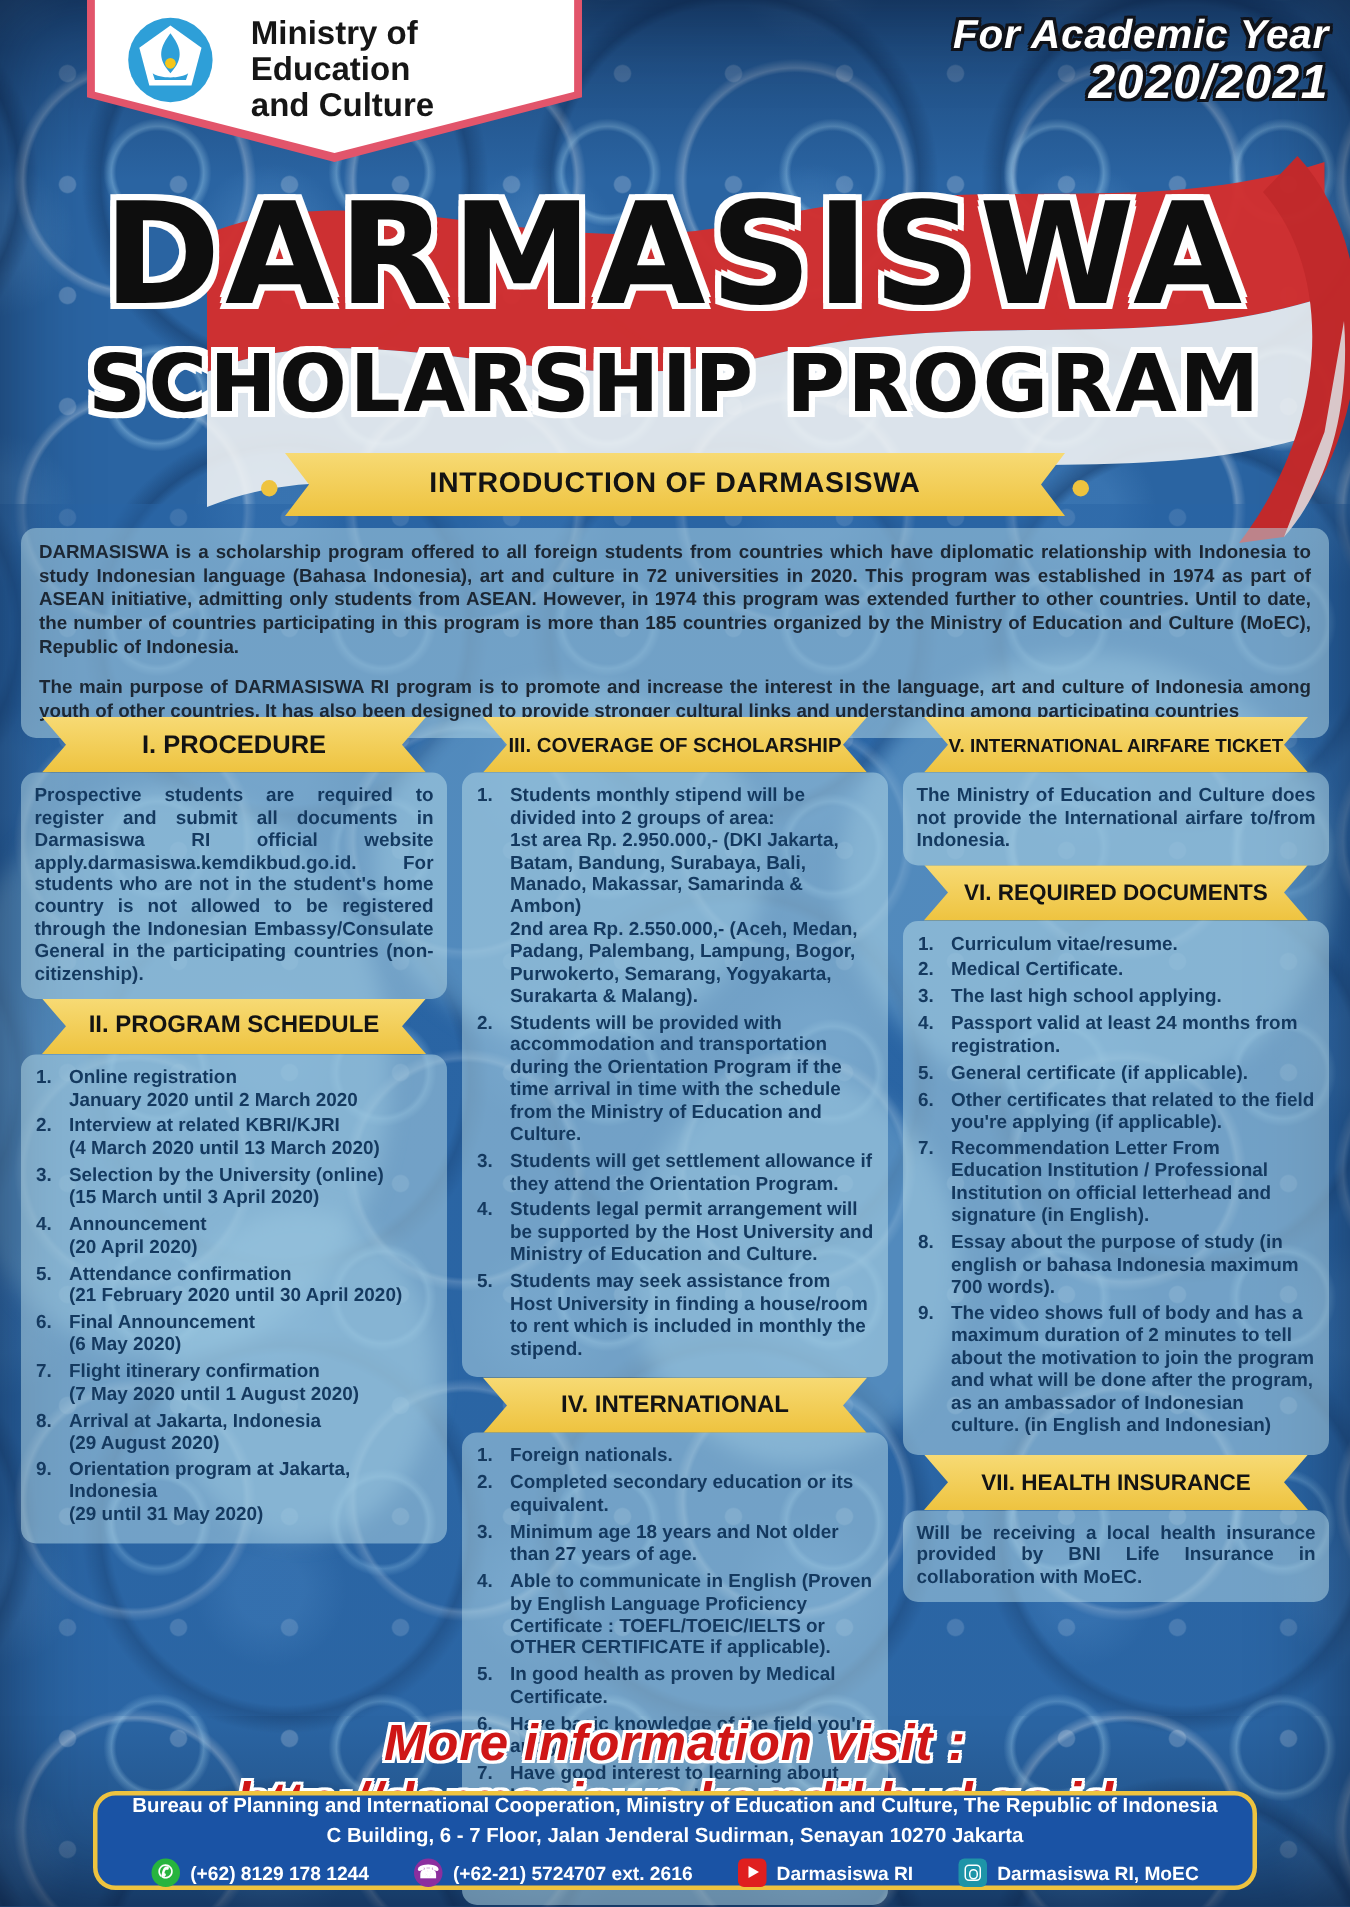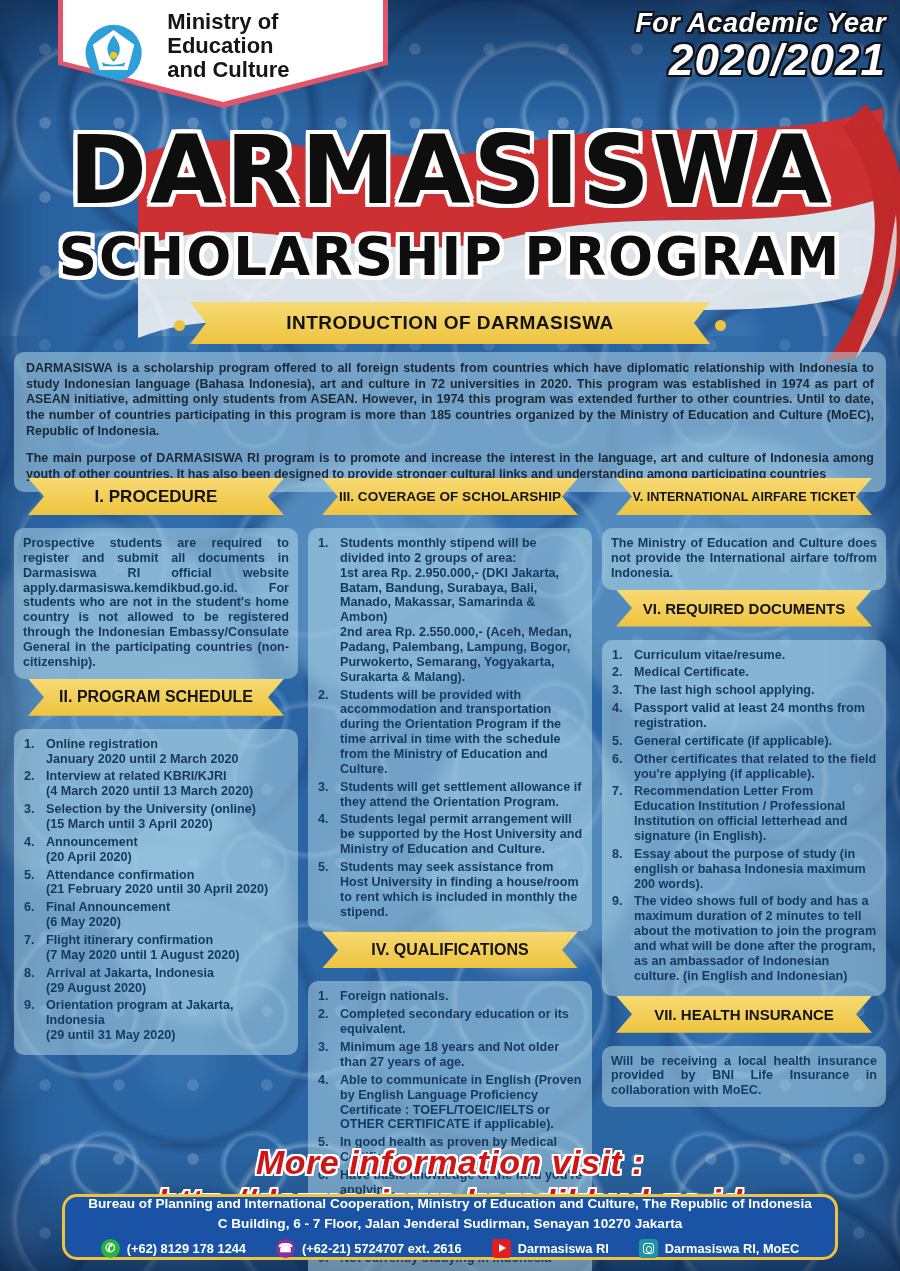--- a/index.html
+++ b/index.html
@@ -25,28 +25,28 @@
   }
   .map-zone{ position:absolute; left:0; right:0; top:336px; height:808px;
     background:linear-gradient(rgba(40,100,165,0.50), rgba(45,105,170,0.28)); }
   .blob{ position:absolute; background:rgba(130,185,220,0.45); filter:blur(7px); border-radius:50%; }
 
   
   .pennant{ position:absolute; left:58px; top:0; width:330px; height:108px;
     background:#e2556b; clip-path:polygon(0 0,100% 0,100% 60%,50% 100%,0 60%); z-index:6; }
   .pennant-inner{ position:absolute; left:5px; right:5px; top:0; bottom:6px;
     background:#fff; clip-path:polygon(0 0,100% 0,100% 60%,50% 100%,0 60%); }
-  .pennant-content{ position:absolute; left:0; top:10px; width:100%; display:flex; align-items:flex-end; gap:24px; padding:0 0 0 26px; }
+  .pennant-content{ position:absolute; left:0; top:10px; width:100%; display:flex; align-items:flex-start; gap:24px; padding:0 0 0 26px; }
   .ministry-name{ font-weight:bold; font-size:22px; line-height:1.1; color:#161616; white-space:pre-line; }
 
   .acadyear{ position:absolute; right:14px; top:8px; text-align:right; z-index:6;
     color:#fff; font-style:italic; font-weight:bold;
     text-shadow:-2px -2px 0 #10131a,2px -2px 0 #10131a,-2px 2px 0 #10131a,2px 2px 0 #10131a,0 2px 0 #10131a,0 -2px 0 #10131a,2px 0 0 #10131a,-2px 0 0 #10131a; }
   .acadyear .l1{ font-size:27px; letter-spacing:0.5px; }
-  .acadyear .l2{ font-size:44px; line-height:0.95; letter-spacing:1px; }
+  .acadyear .l2{ font-size:32px; line-height:0.95; letter-spacing:1px; }
 
   .flag{ position:absolute; left:138px; top:86px; width:762px; height:330px; z-index:1; opacity:0.97; }
 
   .title{ position:absolute; left:0; width:100%; text-align:center; z-index:3; color:#0e0e0e;
     font-family:"DejaVu Sans", sans-serif; font-weight:bold;
     text-shadow:-4px -4px 0 #fff,4px -4px 0 #fff,-4px 4px 0 #fff,4px 4px 0 #fff,0 -4px 0 #fff,0 4px 0 #fff,-4px 0 0 #fff,4px 0 0 #fff,-3px -3px 0 #fff,3px 3px 0 #fff; }
   .title-1{ top:116px; font-size:94px; letter-spacing:3px; }
   .title-2{ top:226px; font-size:53px; letter-spacing:2px; }
 
   
@@ -58,21 +58,21 @@
 
   
   .panel{ background:rgba(185,222,233,0.50); border-radius:10px; color:#14395f; font-weight:bold; }
   .intro-panel{ position:absolute; left:14px; right:14px; top:352px; z-index:4; padding:9px 12px 10px;
     font-size:12.5px; line-height:1.25; text-align:justify; color:#1c2734; }
   .intro-panel p + p{ margin-top:12px; }
 
   .cols{ position:absolute; left:14px; top:478px; width:872px; display:flex; gap:10px; z-index:4; }
   .col{ width:284px; display:flex; flex-direction:column; }
   .col .ribbon{ height:37px; margin:0 14px; flex:none; }
-  .col .panel{ margin-top:13px; padding:8px 9px 9px; font-size:12.6px; line-height:1.18; }
+  .col .panel{ margin-top:0; padding:8px 9px 9px; font-size:12.6px; line-height:1.18; }
   .col .prose{ text-align:justify; }
 
   ol.num{ list-style:none; counter-reset:n; }
   ol.num li{ counter-increment:n; position:relative; padding-left:23px; white-space:pre-line; margin-bottom:3px; }
   ol.num li::before{ content:counter(n) "."; position:absolute; left:1px; top:0; }
 
   .fs17{ font-size:17px; } .fs16{ font-size:16px; } .fs15{ font-size:15px; }
   .fs14{ font-size:13.6px; } .fs13{ font-size:12.6px; }
   .mt18{ margin-top:16px; } .mt22{ margin-top:20px; } .mt26{ margin-top:24px; }
 
@@ -183,21 +183,21 @@
         <ol class="num">
             <li>Students monthly stipend will be divided into 2 groups of area:
 1st area Rp. 2.950.000,- (DKI Jakarta, Batam, Bandung, Surabaya, Bali, Manado, Makassar, Samarinda &amp; Ambon)
 2nd area Rp. 2.550.000,- (Aceh,  Medan, Padang, Palembang, Lampung, Bogor, Purwokerto, Semarang, Yogyakarta, Surakarta &amp; Malang).</li>
             <li>Students will be provided with accommodation and transportation during the Orientation Program if the time arrival in time with the schedule from the Ministry of Education and Culture.</li>
             <li>Students will get settlement allowance if they attend the Orientation Program.</li>
             <li>Students legal permit arrangement will be supported by the Host University  and Ministry of Education and Culture.</li>
             <li>Students may seek assistance from Host University in finding a house/room to rent which is included in monthly the stipend.</li>
           </ol>
       </div>
-      <div class="ribbon fs16 mt18">IV. QUALIFICATIONS</div>
+      <div class="ribbon fs16 mt18">IV. INTERNATIONAL</div>
       <div class="panel">
         <ol class="num">
             <li>Foreign nationals.</li>
             <li>Completed secondary education or its equivalent.</li>
             <li>Minimum age 18 years and Not older than 27 years of age.</li>
             <li>Able to communicate in English (Proven by English Language Proficiency Certificate : TOEFL/TOEIC/IELTS or OTHER CERTIFICATE if applicable).</li>
             <li>In good health as proven by Medical Certificate.</li>
             <li>Have basic knowledge of the field you're applying.</li>
             <li>Have good interest to learning about language, art and culture.</li>
             <li>Not registered as Darmasiswa's Alumni</li>
@@ -213,21 +213,21 @@
       <div class="ribbon fs15 mt26">VI. REQUIRED DOCUMENTS</div>
       <div class="panel">
         <ol class="num">
             <li>Curriculum vitae/resume.</li>
             <li>Medical Certificate.</li>
             <li>The last high school applying.</li>
             <li>Passport valid at least 24 months from registration.</li>
             <li>General certificate (if applicable).</li>
             <li>Other certificates that related to the field you're applying (if applicable).</li>
             <li>Recommendation Letter From Education Institution / Professional Institution on official letterhead and signature (in English).</li>
-            <li>Essay about the purpose of study (in english or bahasa Indonesia maximum 200 words).</li>
+            <li>Essay about the purpose of study (in english or bahasa Indonesia maximum 700 words).</li>
             <li>The video shows full of body and has a maximum duration of 2 minutes to tell about the motivation to join the program and what will be done after the program, as an ambassador of Indonesian culture. (in English and Indonesian)</li>
           </ol>
       </div>
       <div class="ribbon fs15 mt26">VII. HEALTH INSURANCE</div>
       <div class="panel prose">Will be receiving a local health insurance provided by BNI Life Insurance in collaboration with MoEC.</div>
     </div>
 
   </div>
 
   <div class="moreinfo">More information visit : http://darmasiswa.kemdikbud.go.id</div>

